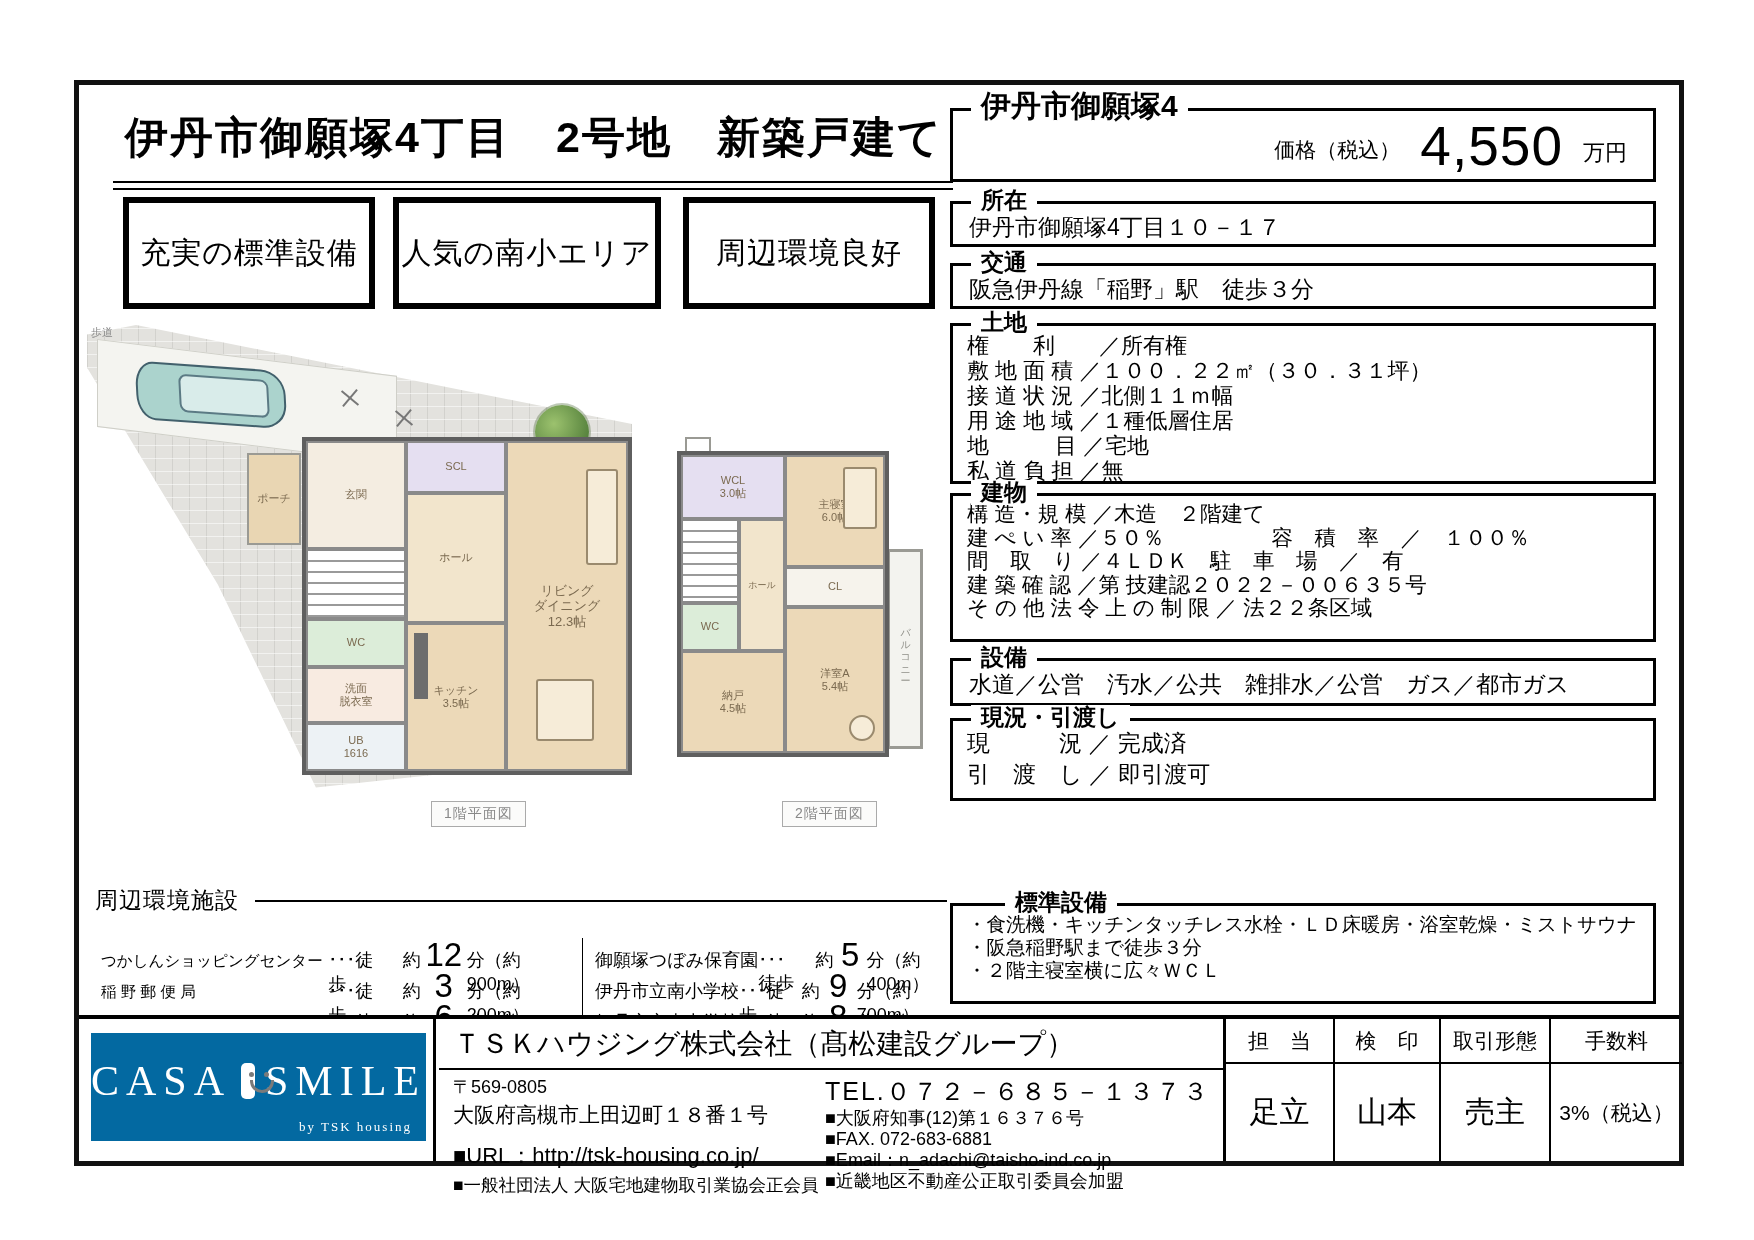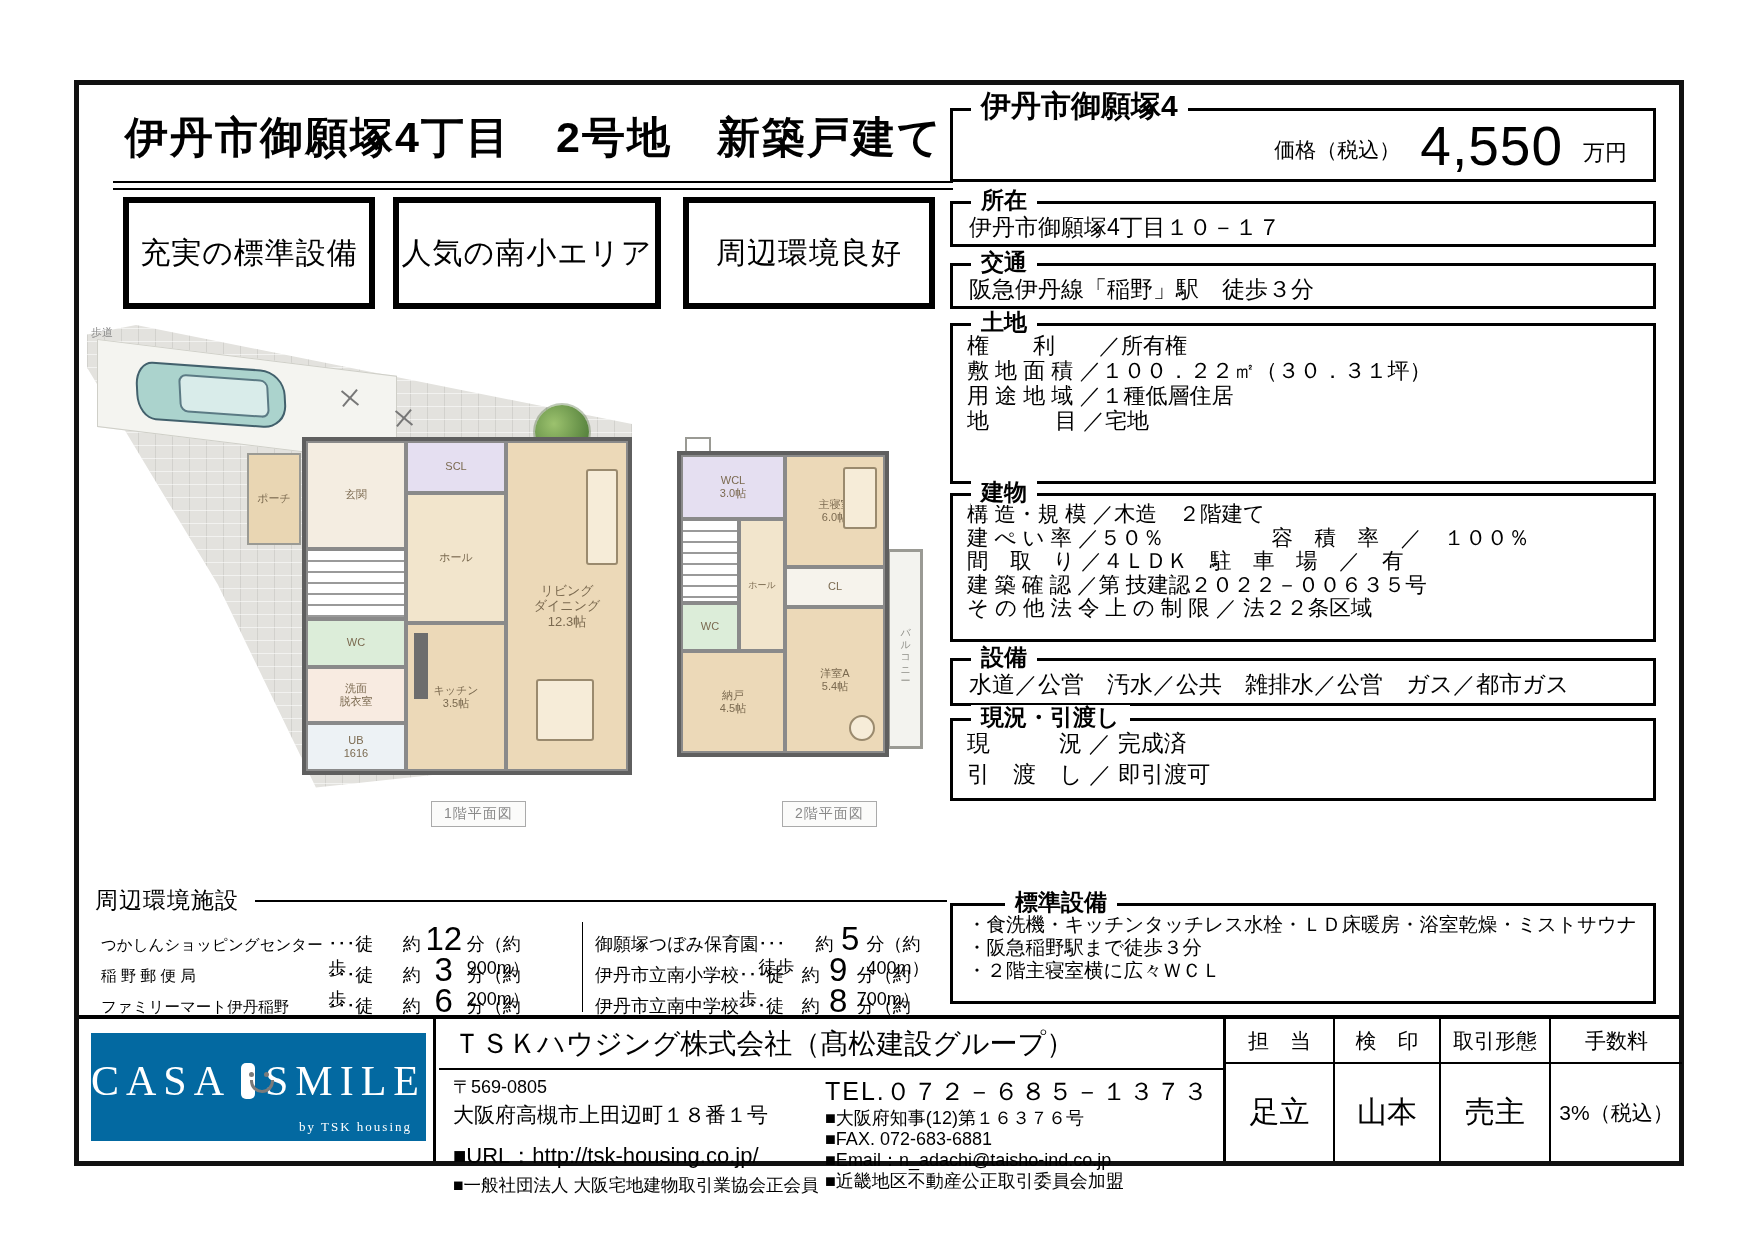--- a/index.html
+++ b/index.html
@@ -42,21 +42,21 @@
   .sec.util { top:573px; height:48px; }
   .sec.stat { top:633px; height:83px; }
   .sec.std  { top:818px; height:101px; }
   .sec.std .sec-title { left:52px; }
 
   
   .surround { position:absolute; left:16px; top:800px; width:852px; }
   .surround-head { display:flex; align-items:center; }
   .surround-title { font-size:23px; letter-spacing:1px; white-space:pre; }
   .surround-line { flex:1; border-top:2px solid #000; margin-left:16px; }
-  .sur-cols { position:relative; margin-top:4px; height:96px; }
+  .sur-cols { position:relative; margin-top:20px; height:96px; }
   .sur-col { position:absolute; top:0; }
   .sur-col.l { left:6px;  width:478px; }
   .sur-col.r { left:500px; width:352px; }
   .sur-divider { position:absolute; left:487px; top:2px; height:90px; border-left:1.5px solid #000; }
   .sr { display:flex; align-items:baseline; height:31px; }
   .sr-name  { width:237px; font-size:15.5px; white-space:pre; }
   .sr-name2 { width:168px; font-size:18px;   white-space:pre; }
   .sr-walk { font-size:18px; }
   .sr-approx { font-size:18px; margin-left:14px; }
   .sr-min { font-size:33px; width:48px; text-align:center; }
@@ -261,22 +261,24 @@
     <div class="sec acc">
       <span class="sec-title">交通</span>
       <div class="sec-text">阪急伊丹線「稲野」駅　徒歩３分</div>
     </div>
 
     <div class="sec land">
       <span class="sec-title">土地</span>
       <div class="spec-rows">
         <div class="spec-row">権　　利　　／所有権</div>
         <div class="spec-row">敷 地 面 積 ／１００．２２㎡（３０．３１坪）</div>
+        <div class="spec-row">接 道 状 況 ／北側１１ｍ幅</div>
         <div class="spec-row">用 途 地 域 ／１種低層住居</div>
         <div class="spec-row">地　　　目 ／宅地</div>
+        <div class="spec-row">私 道 負 担 ／無</div>
       </div>
     </div>
 
     <div class="sec bldg">
       <span class="sec-title">建物</span>
       <div class="spec-rows">
         <div class="spec-row bldg">構 造・規 模 ／木造　２階建て</div>
         <div class="spec-row bldg">建 ぺ い 率 ／５０％　　　　　容　積　率　／　１００％</div>
         <div class="spec-row bldg">間　取　り ／４ＬＤＫ　駐　車　場　／　有</div>
         <div class="spec-row bldg">建 築 確 認 ／第 技建認２０２２－００６３５号</div>

